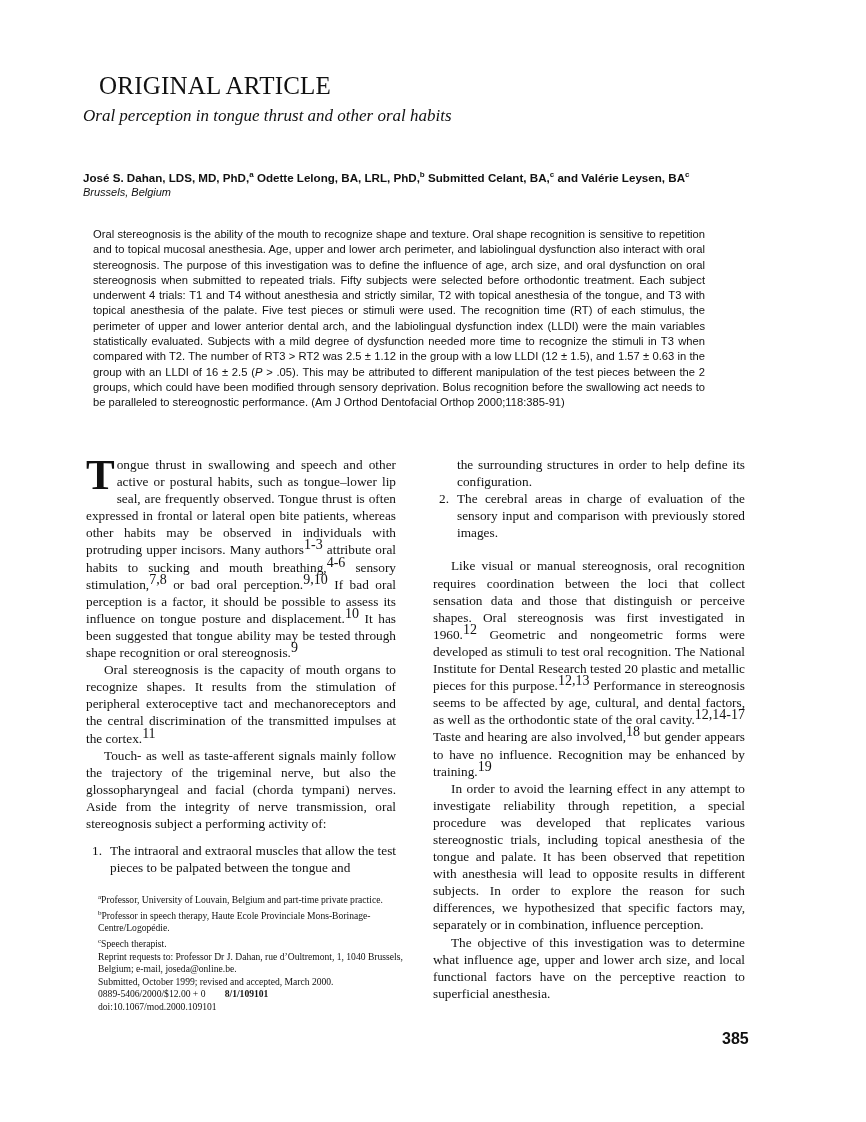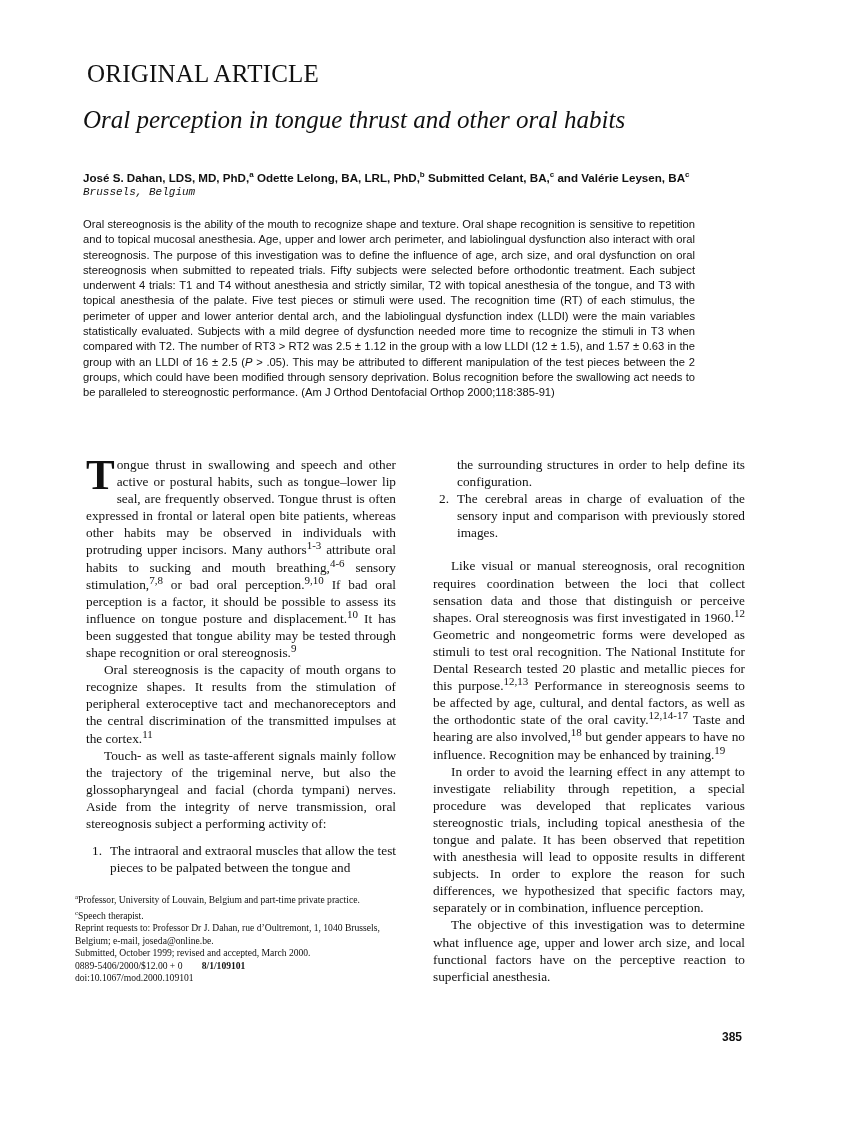--- a/index.html
+++ b/index.html
@@ -1,71 +1,71 @@
 <!DOCTYPE html>
 <html><head>
 <meta charset="utf-8">
 <style>
   html, body { margin: 0; padding: 0; background: #ffffff; }
   body { width: 866px; height: 1122px; position: relative; overflow: hidden; color: #111; }
 
   .section-label {
     position: absolute; left: 83px; top: 56px;
     font-family: "Liberation Serif", serif; font-size: 25px; letter-spacing: 0.2px;
-    color: #111; margin: 4px; font-weight: normal;
+    color: #111; margin: 16px; font-weight: normal;
   }
   .title {
     position: absolute; left: 83px; top: 106px;
-    font-family: "Liberation Serif", serif; font-size: 25px; font-style: italic;
+    font-family: "Liberation Serif", serif; font-size: 17px; font-style: italic;
     color: #111; margin: 0; font-weight: normal;
   }
   .authors {
     position: absolute; left: 83px; top: 170px; width: 700px;
     font-family: "Liberation Sans", sans-serif; font-size: 11.6px; font-weight: bold;
     color: #111; white-space: nowrap;
   }
   .authors sup { font-size: 8px; font-weight: bold; }
   .location {
     position: absolute; left: 83px; top: 186px;
-    font-family: Liberation Mono, monospace; font-size: 11px; font-style: italic; color: #111;
+    font-family: Liberation Sans, sans-serif; font-size: 11px; font-style: italic; color: #111;
   }
   .abstract {
     position: absolute; left: 83px; top: 217px; width: 612px;
     font-family: "Liberation Sans", sans-serif; font-size: 11.2px; line-height: 15.3px;
-    text-align: justify; color: #111; margin: 0;
+    text-align: justify; color: #111; margin: 10px;
   }
   .col {
     position: absolute; top: 456px;
     font-family: "Liberation Serif", serif; font-size: 13.3px; line-height: 17.1px;
     color: #111; text-align: justify;
   }
   .col-left { left: 86px; width: 310px; }
   .col-right { left: 433px; width: 312px; }
   .col p { margin: 0; }
   .indent { text-indent: 18px; }
   .dropcap {
     float: left; font-size: 43px; line-height: 34px; font-weight: bold;
     margin: 2px 2px 0 0; font-family: "Liberation Serif", serif;
   }
-  .col sup { font-size: 11px; line-height: 0; }
+  .col sup { font-size: 14px; line-height: 0; }
   .list { margin: 4px 0 0 0; padding: 0; list-style: none; }
   .list li { position: relative; padding-left: 24px; }
   .list li .num { position: absolute; left: 6px; top: 0; }
   .list-cont { padding-left: 24px; }
   .gap { height: 16px; }
   .footnotes {
-    position: absolute; left: 75px; top: 891px; width: 312px;
+    position: absolute; left: 98px; top: 891px; width: 312px;
     font-family: "Liberation Serif", serif; font-size: 9.6px; line-height: 12.5px; color: #111;
   }
   .footnotes div { margin: 0; }
   .footnotes sup { font-size: 7px; }
   .footnotes .bold { font-weight: bold; margin-left: 12px; }
   .page-number {
     position: absolute; left: 722px; top: 1030px;
-    font-family: "Liberation Sans", sans-serif; font-size: 12px; font-weight: bold; color: #111;
+    font-family: "Liberation Sans", sans-serif; font-size: 16px; font-weight: bold; color: #111;
   }
 </style>
 </head>
 <body>
 
 <h1 class="section-label">ORIGINAL ARTICLE</h1>
 <h2 class="title">Oral perception in tongue thrust and other oral habits</h2>
 
 <div class="authors">
   <span>José S. Dahan, LDS, MD, PhD,</span><sup>a</sup>
@@ -92,20 +92,21 @@
     <li><span class="num">2.</span><span>The cerebral areas in charge of evaluation of the sensory input and comparison with previously stored images.</span></li>
   </ul>
   <div class="gap"></div>
   <p class="indent"><span>Like visual or manual stereognosis, oral recognition requires coordination between the loci that collect sensation data and those that distinguish or perceive shapes. Oral stereognosis was first investigated in 1960.</span><sup>12</sup><span> Geometric and nongeometric forms were developed as stimuli to test oral recognition. The National Institute for Dental Research tested 20 plastic and metallic pieces for this purpose.</span><sup>12,13</sup><span> Performance in stereognosis seems to be affected by age, cultural, and dental factors, as well as the orthodontic state of the oral cavity.</span><sup>12,14-17</sup><span> Taste and hearing are also involved,</span><sup>18</sup><span> but gender appears to have no influence. Recognition may be enhanced by training.</span><sup>19</sup></p>
   <p class="indent">In order to avoid the learning effect in any attempt to investigate reliability through repetition, a special procedure was developed that replicates various stereognostic trials, including topical anesthesia of the tongue and palate. It has been observed that repetition with anesthesia will lead to opposite results in different subjects. In order to explore the reason for such differences, we hypothesized that specific factors may, separately or in combination, influence perception.</p>
   <p class="indent">The objective of this investigation was to determine what influence age, upper and lower arch size, and local functional factors have on the perceptive reaction to superficial anesthesia.</p>
 </div>
 
 <div class="footnotes">
   <div><sup>a</sup><span>Professor, University of Louvain, Belgium and part-time private practice.</span></div>
+  <div><sup>b</sup><span>Professor in speech therapy, Haute Ecole Provinciale Mons-Borinage-Centre/Logopédie.</span></div>
   <div><sup>c</sup><span>Speech therapist.</span></div>
   <div>Reprint requests to: Professor Dr J. Dahan, rue d’Oultremont, 1, 1040 Brussels, Belgium; e-mail, joseda@online.be.</div>
   <div>Submitted, October 1999; revised and accepted, March 2000.</div>
   <div><span>0889-5406/2000/$12.00 + 0</span>&nbsp;&nbsp;&nbsp;<span class="bold">8/1/109101</span></div>
   <div>doi:10.1067/mod.2000.109101</div>
 </div>
 
 <div class="page-number">385</div>
 
 </body></html>

